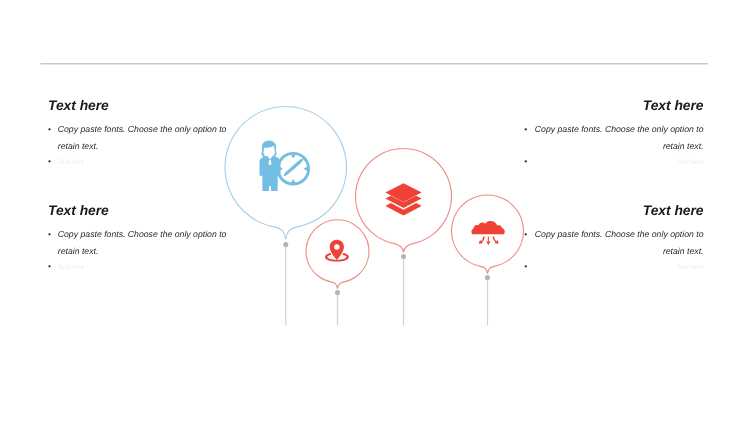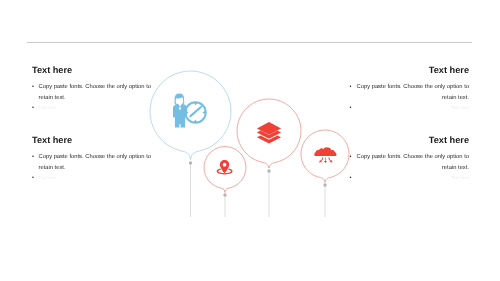--- a/index.html
+++ b/index.html
@@ -1,19 +1,19 @@
 <!DOCTYPE html>
 <html><head>
 <meta charset="utf-8">
 <style>
   html,body{margin:0;padding:0;}
   body{width:500px;height:281px;background:#ffffff;overflow:hidden;
        font-family:"Liberation Sans", sans-serif;
        -webkit-font-smoothing:antialiased;text-rendering:geometricPrecision;}
-  .slide{position:relative;width:500px;height:217px;background:#fff;overflow:hidden;}
+  .slide{position:relative;width:500px;height:217px;background:#fff;overflow:hidden;font-style:italic;}
   .rule{position:absolute;left:27px;top:42px;width:445px;height:1px;background:#c9c9c9;}
 
   .blk{position:absolute;}
   .blk .hd{font-size:9.2px;font-weight:bold;color:#1a1a1a;line-height:11px;}
   .bullets{margin-top:6px;}
   .bi{display:flex;font-size:5.8px;color:#231f20;line-height:10.7px;}
   .bi .dot{flex:0 0 6.5px;font-size:5.5px;line-height:10.7px;}
   .bi .tx{flex:1 1 auto;}
   .blk.right{text-align:right;}
   .blk.right .bi .tx{text-align:right;}

